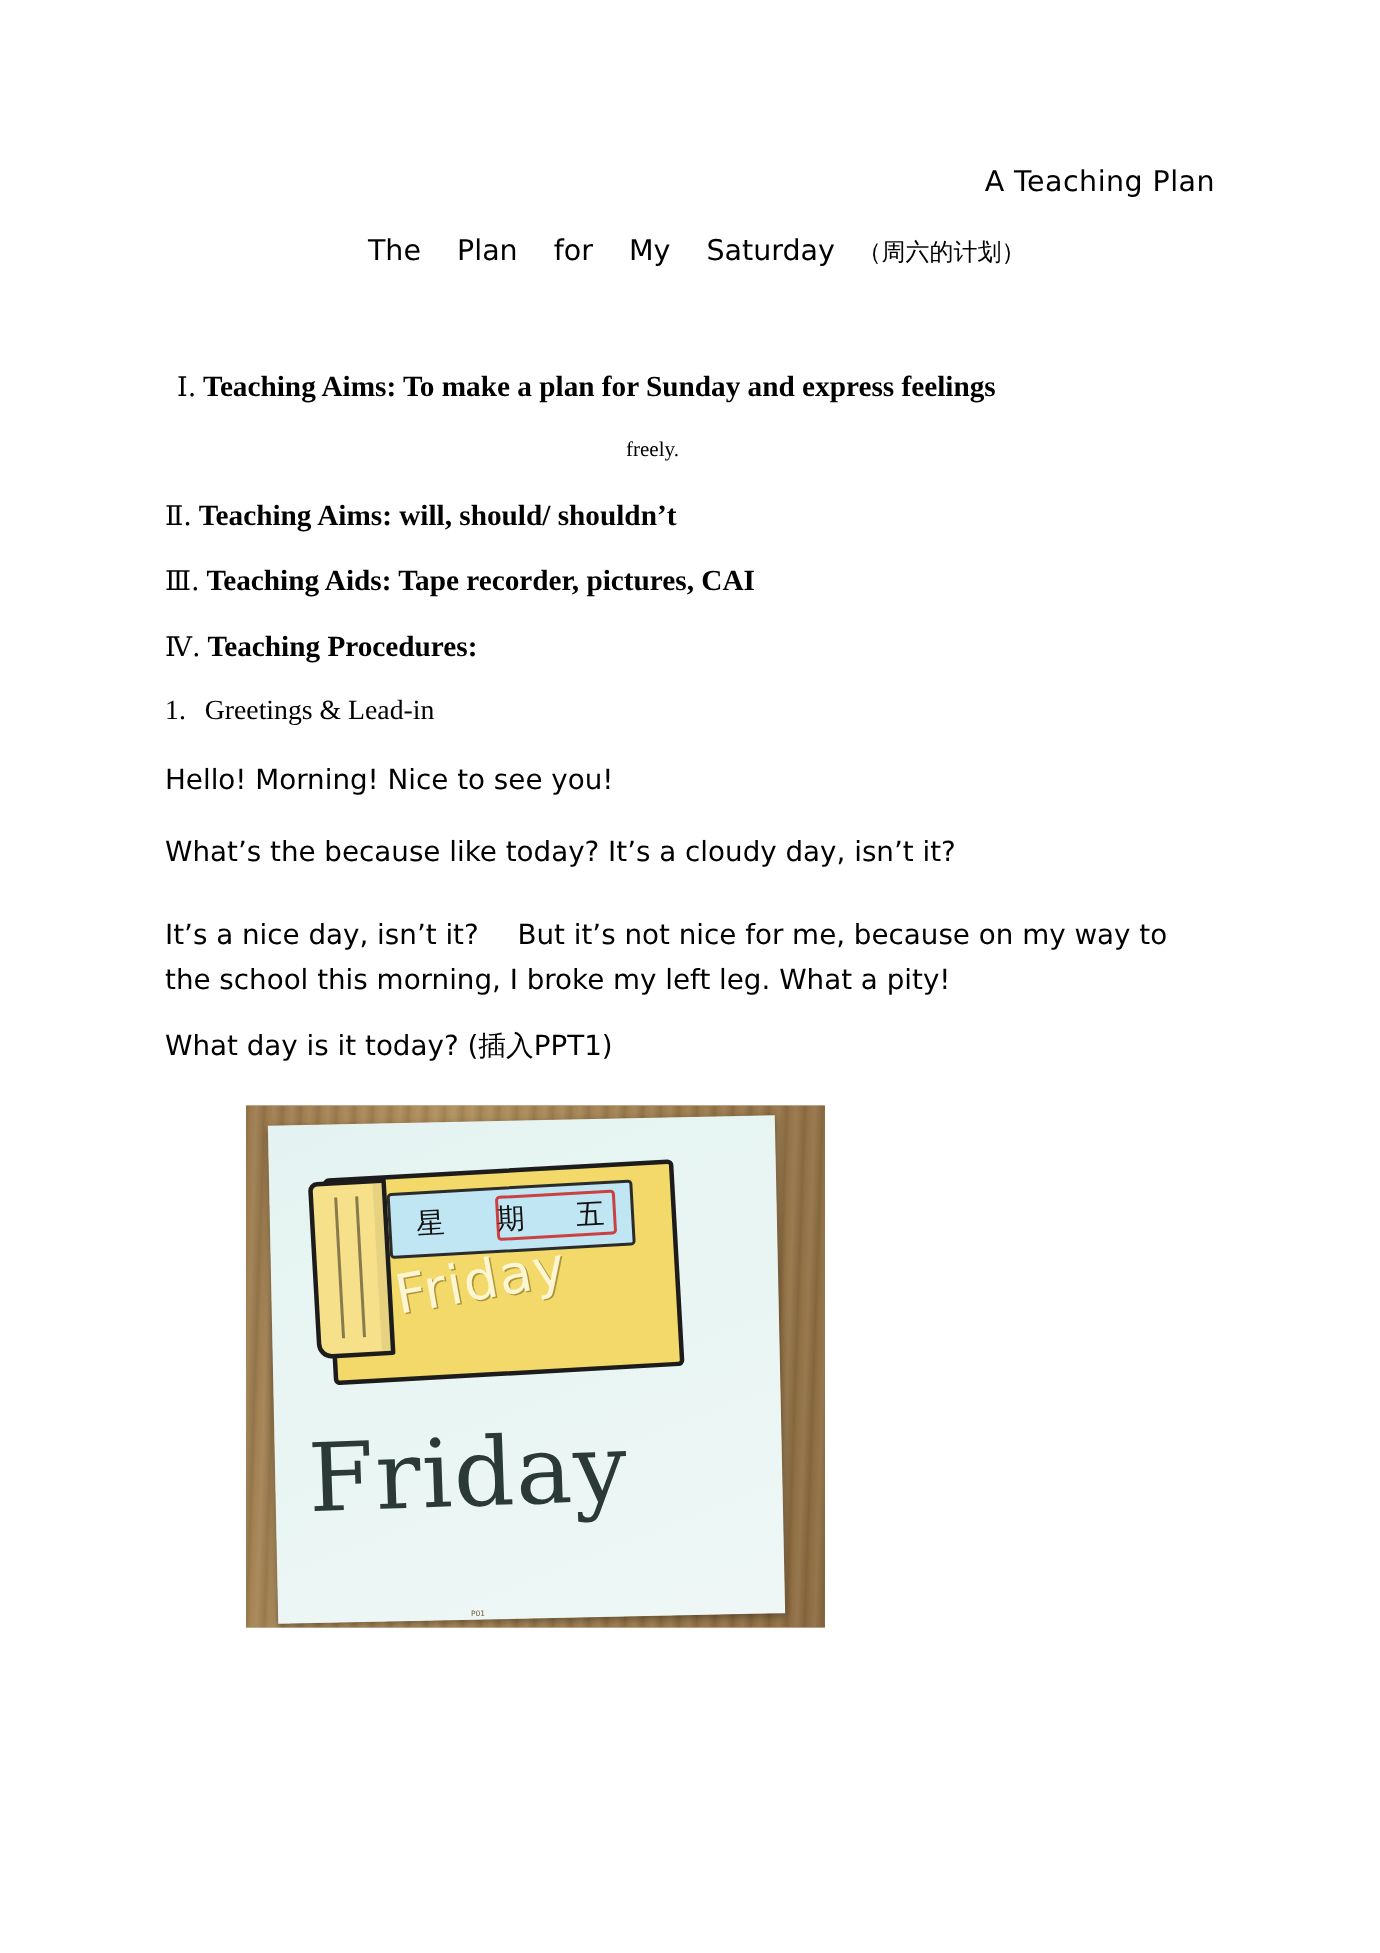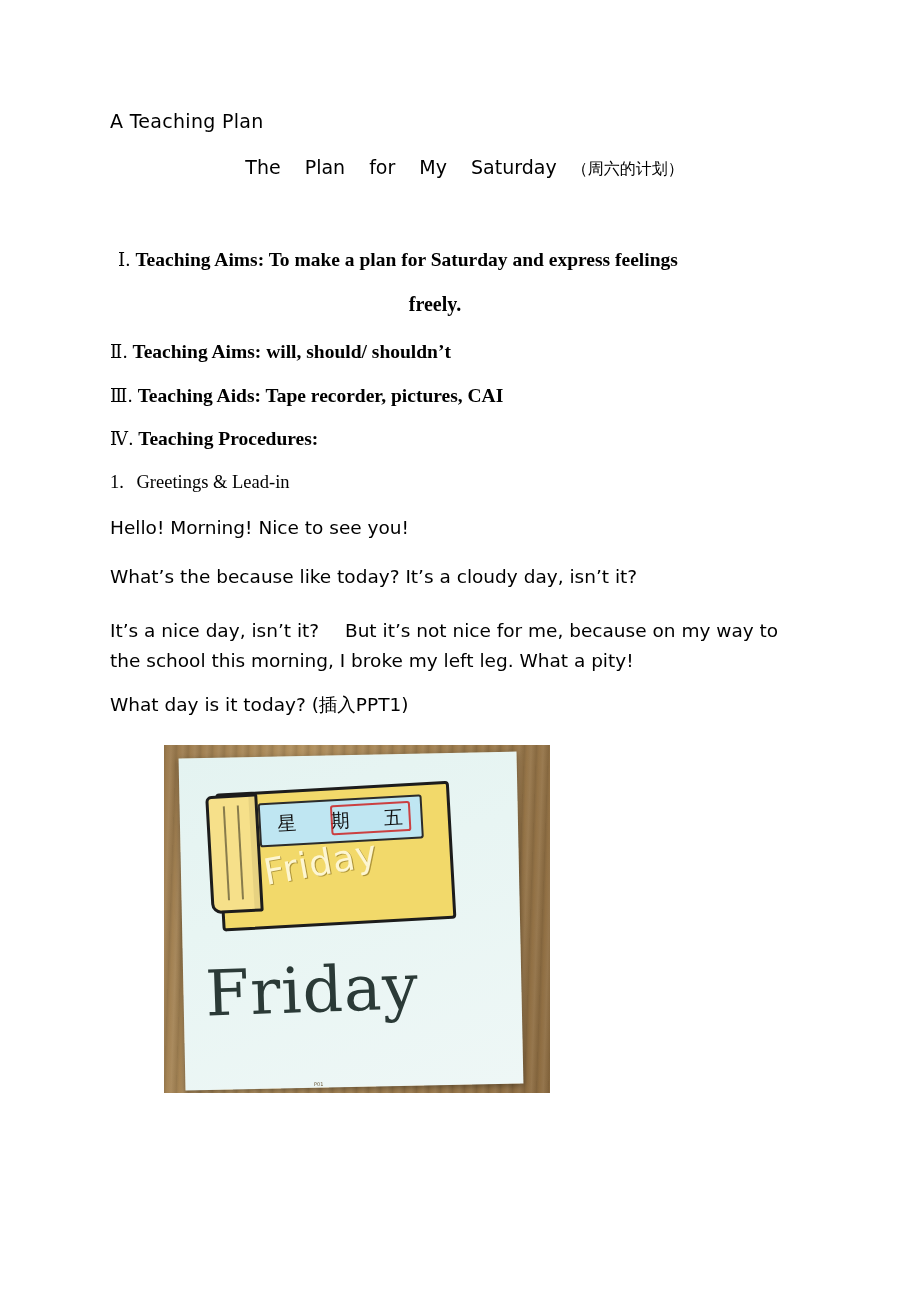--- a/index.html
+++ b/index.html
@@ -24,21 +24,21 @@
   }
   .doc-body {
     position: absolute;
     left: 110px;
     top: 110px;
     width: 700px;
   }
 
   
   .title-line {
-    text-align: left;
+    text-align: right;
     font-family: "DejaVu Sans", sans-serif;
     font-size: 19px;
     letter-spacing: 0.3px;
     margin: 0 0 22px 0;
     line-height: 1.2;
   }
   .subtitle-line {
     text-align: center;
     font-family: "DejaVu Sans", sans-serif;
     font-size: 19px;
@@ -69,22 +69,22 @@
   .sec .rn {
     font-weight: normal;
     font-family: "DejaVu Serif", serif;
     font-size: 18px;
   }
   .sec-aims {
     padding-left: 8px;
   }
   .sec-indent-cont {
     font-family: "Liberation Serif", serif;
-    font-weight: bold;
-    font-size: 20px;
+    font-weight: normal;
+    font-size: 14px;
     text-align: center;
     margin: 0 0 26px 0;
     padding-right: 50px;
   }
 
   .step {
     font-family: "Liberation Serif", serif;
     font-size: 18.5px;
     line-height: 1.0;
     margin: 0 0 28px 0;
@@ -238,21 +238,21 @@
       <span class="w">for</span>
       <span class="w">My</span>
       <span class="w">Saturday</span>
       <span class="cn">（周六的计划）</span>
     </div>
 
     <div class="gap-after-title"></div>
 
     <div class="sec sec-aims">
       <span class="rn">Ⅰ.</span>
-      <span>Teaching Aims: To make a plan for Saturday and express feelings</span>
+      <span>Teaching Aims: To make a plan for Sunday and express feelings</span>
     </div>
     <div class="sec-indent-cont">freely.</div>
 
     <div class="sec">
       <span class="rn">Ⅱ.</span>
       <span>Teaching Aims: will, should/ shouldn’t</span>
     </div>
 
     <div class="sec">
       <span class="rn">Ⅲ.</span>

